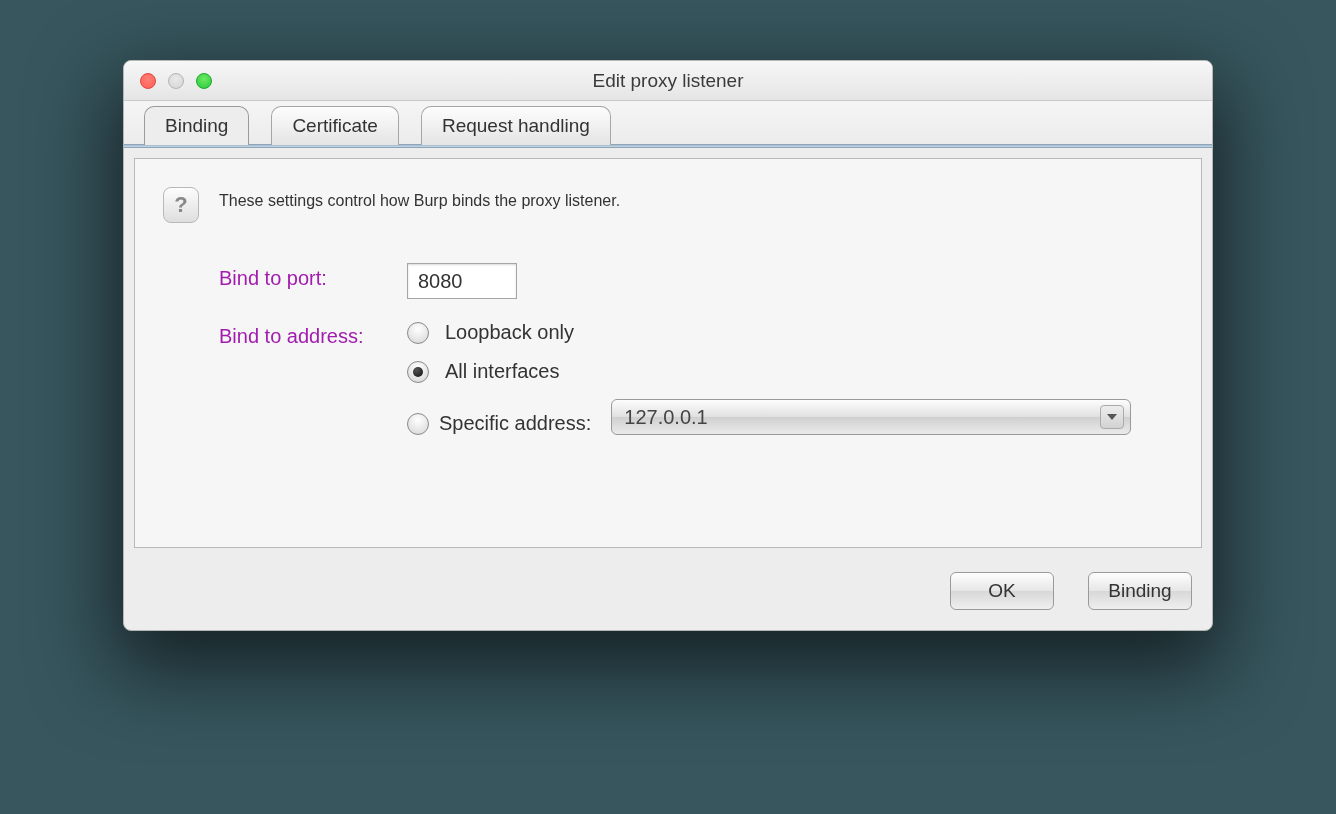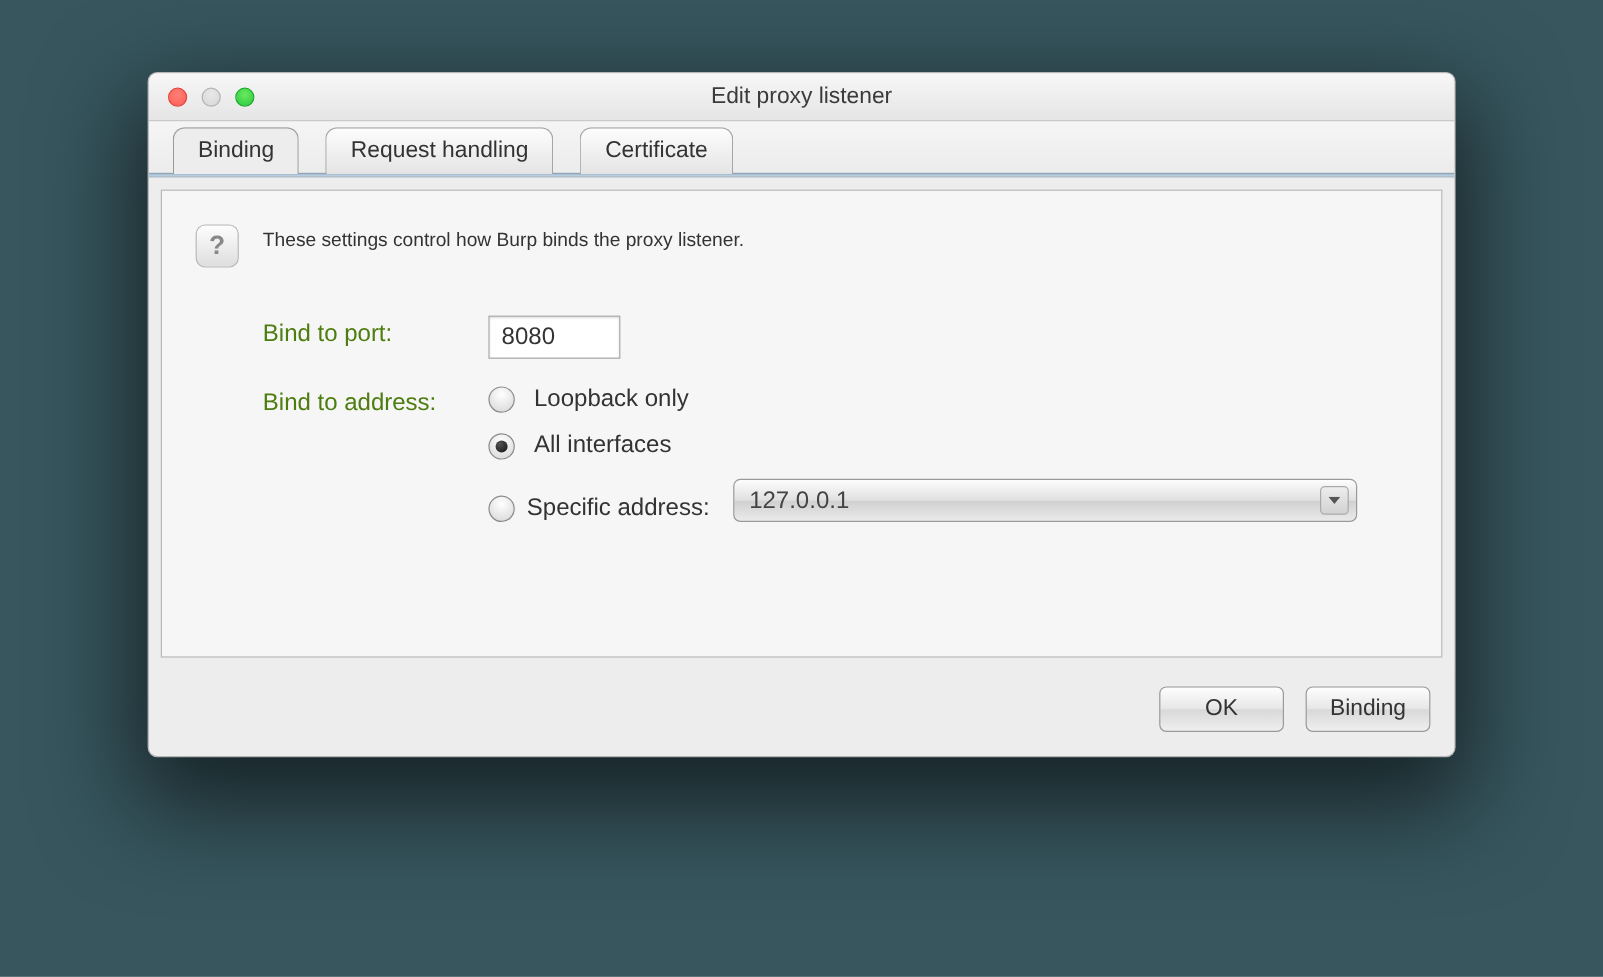--- a/index.html
+++ b/index.html
@@ -122,21 +122,21 @@
     }
     .form-row {
       display: flex;
       align-items: flex-start;
       margin-bottom: 22px;
       padding-left: 56px;
     }
     .form-label {
       width: 188px;
       font-size: 20px;
-      color: #4d7c0f;
+      color: #a21caf;
       padding-top: 4px;
     }
     .form-value {
       flex: 1;
     }
     .text-input {
       width: 110px;
       height: 36px;
       border: 1px solid #a6a6a6;
       background: #fff;
@@ -199,21 +199,21 @@
       border: 1px solid #aaa;
       border-radius: 4px;
       display: flex;
       align-items: center;
       justify-content: center;
     }
     .combo-arrow svg { width: 10px; height: 6px; }
     .button-row {
       display: flex;
       justify-content: flex-end;
-      gap: 18px;
+      gap: 34px;
       padding: 14px 20px 20px 20px;
     }
     .btn {
       min-width: 104px;
       height: 38px;
       border: 1px solid #9a9a9a;
       border-radius: 6px;
       background: linear-gradient(to bottom, #fefefe, #e6e6e6 50%, #d8d8d8 51%, #efefef);
       font-size: 19px;
       color: #333;
@@ -236,24 +236,24 @@
       <div class="traffic-light max-btn"></div>
     </div>
     <div class="title">Edit proxy listener</div>
   </div>
 
   <div class="tabbar">
     <div class="tab active">
       <span>Binding</span>
     </div>
     <div class="tab">
+      <span>Certificate</span>
+    </div>
+    <div class="tab">
       <span>Request handling</span>
-    </div>
-    <div class="tab">
-      <span>Certificate</span>
     </div>
   </div>
   <div class="tab-underline"></div>
 
   <div class="panel-wrap">
     <div class="panel">
 
       <div class="desc-row">
         <div class="help-icon">?</div>
         <div class="desc-text">These settings control how Burp binds the proxy listener.</div>

